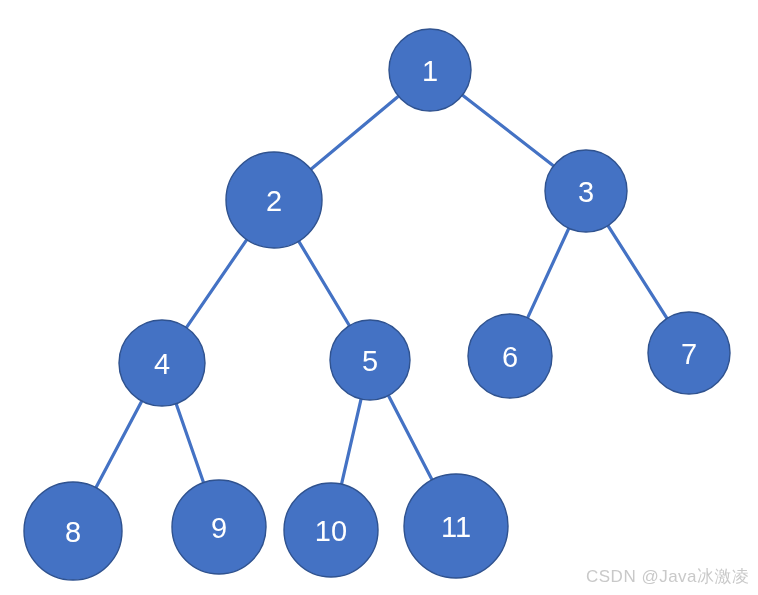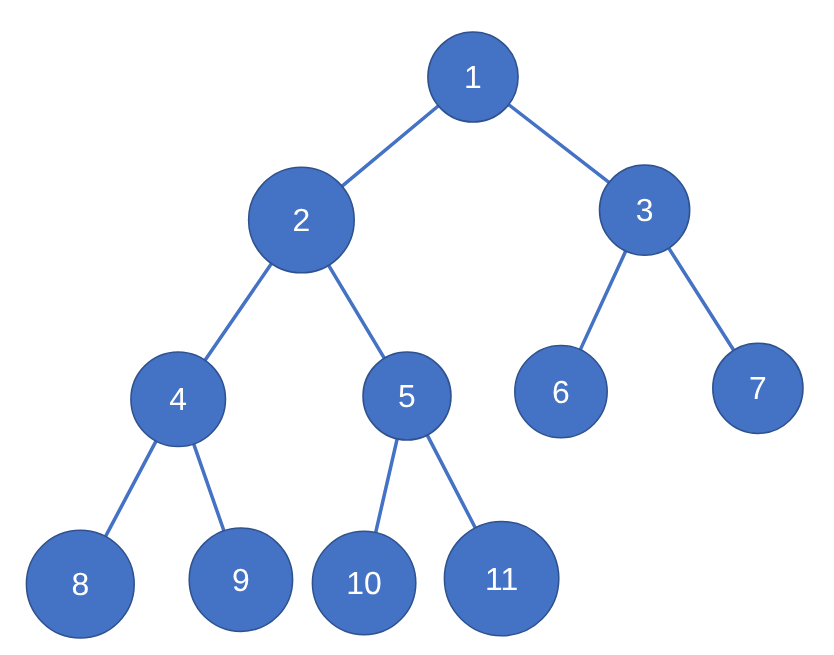--- a/index.html
+++ b/index.html
@@ -110,14 +110,15 @@
           <circle class="node-circle" cx="331" cy="530" r="47" fill="#4472C4" stroke="#2F528F"></circle>
           <text class="node-label" x="331" y="531" font-size="29" fill="#FFFFFF">10</text>
         </g>
         <g>
           <circle class="node-circle" cx="456" cy="526" r="52" fill="#4472C4" stroke="#2F528F"></circle>
           <text class="node-label" x="456" y="527" font-size="29" fill="#FFFFFF">11</text>
         </g>
       </g>
   </svg>
 
+  <div id="watermark" style="left: 586px; top: 565px; color: rgb(201, 201, 201);">CSDN @Java冰激凌</div>
 
 </div>
 
 </body></html>

